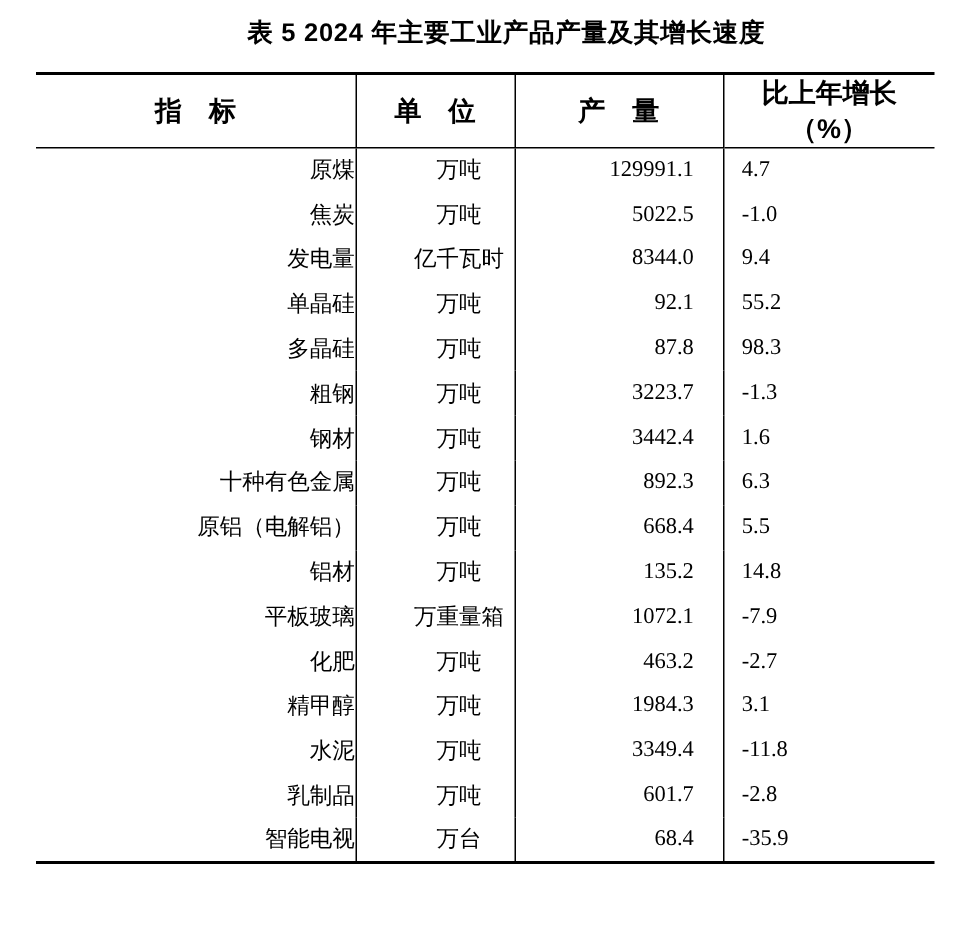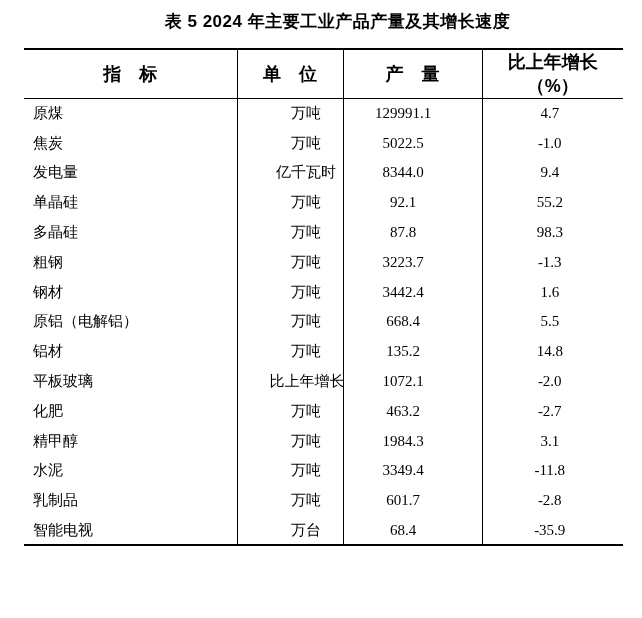--- a/index.html
+++ b/index.html
@@ -48,24 +48,24 @@
     font-family: "Liberation Sans", "DejaVu Sans", sans-serif;
   }
   td {
     height: 29.8px;
     font-size: 15px;
     vertical-align: middle;
     white-space: nowrap;
     overflow: hidden;
   }
   .bl { border-left: 1px solid #000000; }
-  td.cell-indicator { text-align: left;  padding-left: 9px; }
+  td.cell-indicator { text-align: right;  padding-left: 9px; }
   td.cell-unit      { text-align: center; padding-left: 32px; }
-  td.cell-output    { text-align: center; padding-right: 19px; font-family: Liberation Serif, serif; }
-  td.cell-growth    { text-align: center; padding-right: 6px; }
+  td.cell-output    { text-align: right; padding-right: 19px; font-family: Liberation Serif, serif; }
+  td.cell-growth    { text-align: left; padding-right: 6px; padding-left: 12px; }
 </style>
 </head>
 <body>
 
 <div class="page">
 
   <div class="doc-title">表 5 2024 年主要工业产品产量及其增长速度</div>
 
   <table class="stats-table">
     <colgroup>
@@ -125,40 +125,46 @@
     <td class="bl cell-growth">-1.3</td>
   </tr>
 
   <tr>
     <td class="cell-indicator">钢材</td>
     <td class="bl cell-unit">万吨</td>
     <td class="bl cell-output">3442.4</td>
     <td class="bl cell-growth">1.6</td>
   </tr>
 
+  <tr>
+    <td class="cell-indicator">十种有色金属</td>
+    <td class="bl cell-unit">万吨</td>
+    <td class="bl cell-output">892.3</td>
+    <td class="bl cell-growth">6.3</td>
+  </tr>
 
   <tr>
     <td class="cell-indicator">原铝（电解铝）</td>
     <td class="bl cell-unit">万吨</td>
     <td class="bl cell-output">668.4</td>
     <td class="bl cell-growth">5.5</td>
   </tr>
 
   <tr>
     <td class="cell-indicator">铝材</td>
     <td class="bl cell-unit">万吨</td>
     <td class="bl cell-output">135.2</td>
     <td class="bl cell-growth">14.8</td>
   </tr>
 
   <tr>
     <td class="cell-indicator">平板玻璃</td>
-    <td class="bl cell-unit">比上年增长</td>
+    <td class="bl cell-unit">万重量箱</td>
     <td class="bl cell-output">1072.1</td>
-    <td class="bl cell-growth">-2.0</td>
+    <td class="bl cell-growth">-7.9</td>
   </tr>
 
   <tr>
     <td class="cell-indicator">化肥</td>
     <td class="bl cell-unit">万吨</td>
     <td class="bl cell-output">463.2</td>
     <td class="bl cell-growth">-2.7</td>
   </tr>
 
   <tr>

